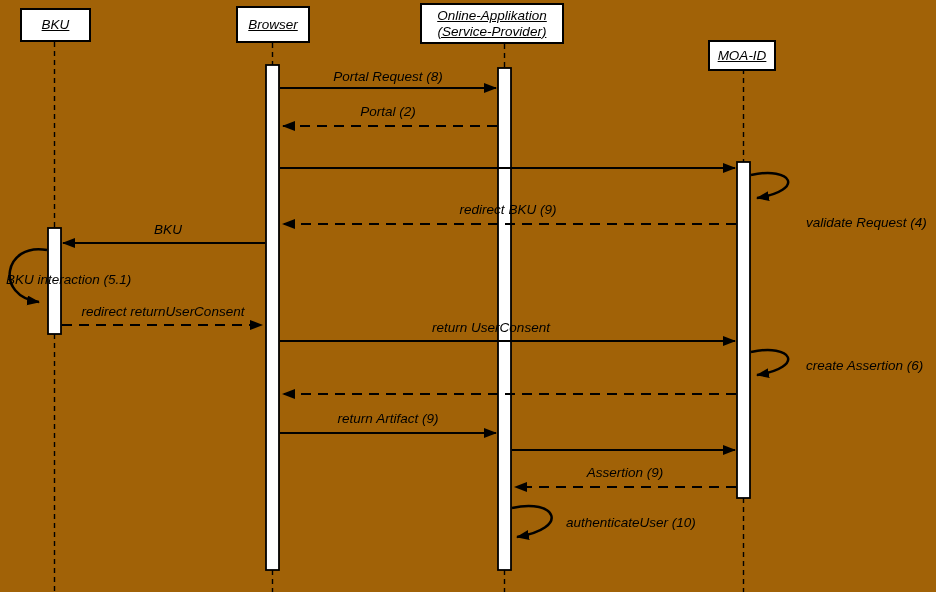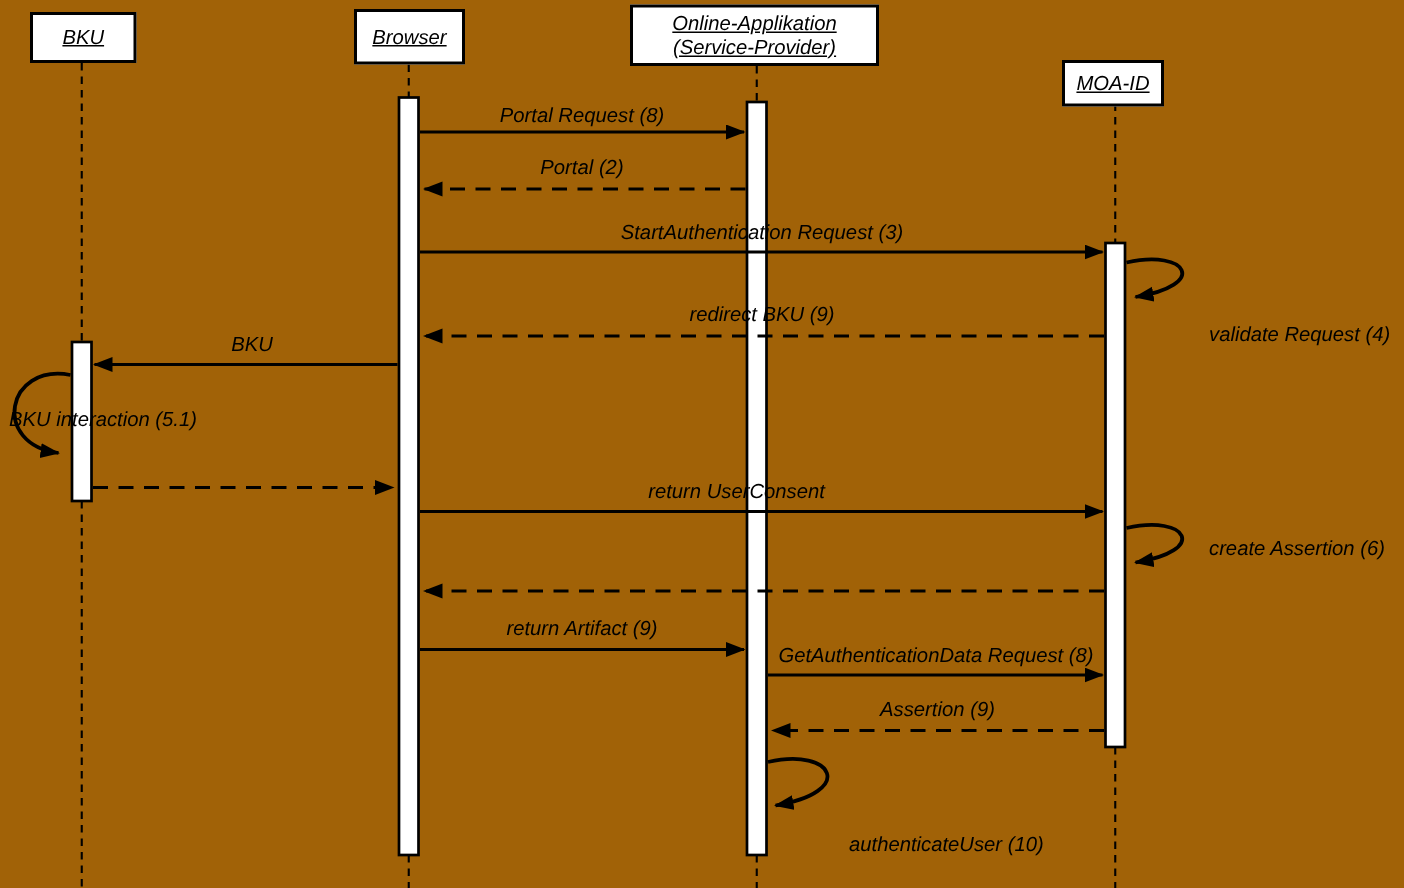--- a/index.html
+++ b/index.html
@@ -105,34 +105,33 @@
       <path d="M 512 508 C 556 498, 571 528, 517 537" marker-end="url(#arr)"></path>
     </g>
   </svg>
 
   <div class="actor-box" style="left:20px; top:8px; width:71px; height:34px;">
     <span>BKU</span>
   </div>
   <div class="actor-box" style="left:236px; top:6px; width:74px; height:37px;">
     <span>Browser</span>
   </div>
-  <div class="actor-box" style="left:420px; top:3px; width:166px; height:41px;">
+  <div class="actor-box" style="left:420px; top:3px; width:144px; height:41px;">
     <span>Online-Applikation (Service-Provider)</span>
   </div>
   <div class="actor-box" style="left:708px; top:12px; width:68px; height:31px;margin-top:28px;">
     <span>MOA-ID</span>
   </div>
 
   <div class="msg-label centered" style="left:388px; top:68px;">Portal Request (8)</div>
   <div class="msg-label centered" style="left:388px; top:103px;">Portal (2)</div>
-  <div class="msg-label centered" style="left:508px; top:146px;">StartAuthentication Request (3)</div>
   <div class="msg-label" style="left:806px; top:178px;margin-top:36px;">validate Request (4)</div>
   <div class="msg-label centered" style="left:508px; top:201px;">redirect BKU (9)</div>
   <div class="msg-label centered" style="left:168px; top:221px;">BKU</div>
   <div class="msg-label" style="left:6px; top:271px;">BKU interaction (5.1)</div>
+  <div class="msg-label centered" style="left:163px; top:303px;">redirect returnUserConsent</div>
   <div class="msg-label centered" style="left:491px; top:319px;">return UserConsent</div>
   <div class="msg-label" style="left:806px; top:357px;">create Assertion (6)</div>
   <div class="msg-label centered" style="left:388px; top:410px;">return Artifact (9)</div>
-  <div class="msg-label centered" style="left:624px; top:428px;">GetAuthenticationData Request (8)</div>
   <div class="msg-label centered" style="left:625px; top:464px;">Assertion (9)</div>
-  <div class="msg-label" style="left:566px; top:514px;margin-top:40px;">authenticateUser (10)</div>
+  <div class="msg-label" style="left:566px; top:514px;">authenticateUser (10)</div>
 
 </div>
 
 </body></html>

